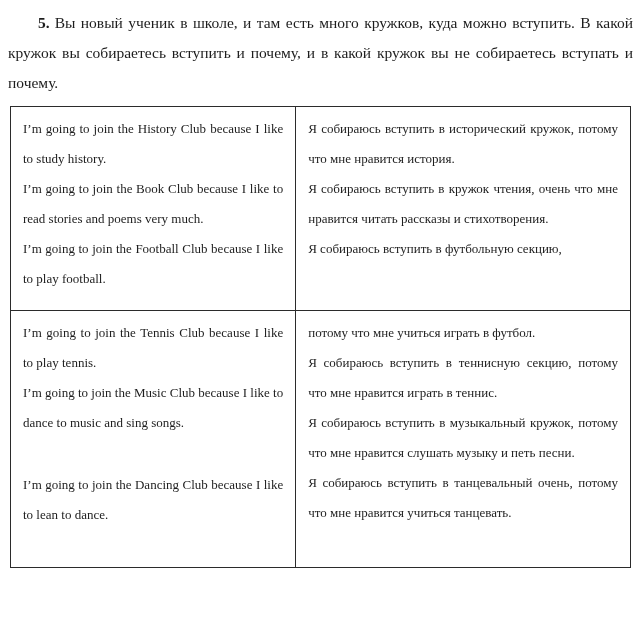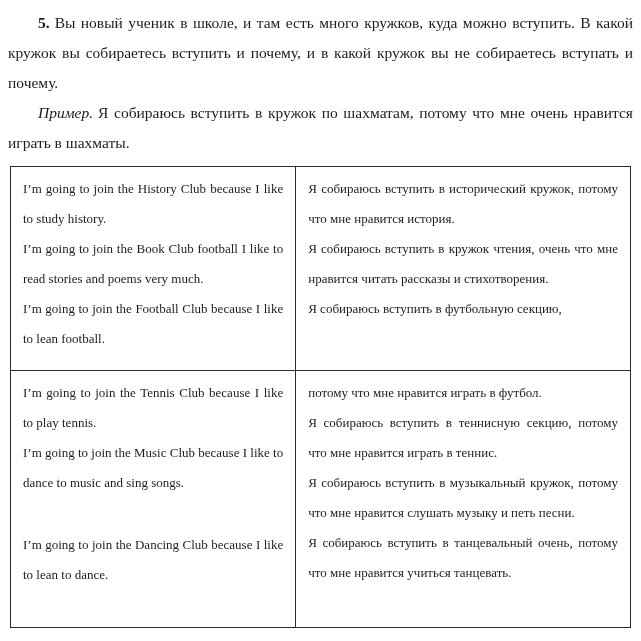--- a/index.html
+++ b/index.html
@@ -62,44 +62,43 @@
   tr.row-bottom td { height: 257px; }
   p.gap-above { margin-top: 32px; font-family: Liberation Serif, serif; }
 </style>
 </head>
 <body>
 
 <div class="page">
 
   <p class="intro"><span class="task-number">5.</span><span>Вы новый ученик в школе, и там есть много кружков, куда можно вступить. В какой кружок вы собираетесь вступить и почему, и в какой кружок вы не собираетесь вступать и почему.</span></p>
 
-  <p class="intro"><span class="example-label">Пример.</span><span>Я собираюсь вступить в кружок по шахматам, потому что мне очень нравится играть в шахматы.</span></p>
 
   <table class="club-table">
     <tbody>
       <tr class="row-top">
         <td class="col-en">
           <p>I’m going to join the History Club because I like to study history.</p>
-          <p>I’m going to join the Book Club football I like to read stories and poems very much.</p>
-          <p>I’m going to join the Football Club because I like to lean football.</p>
+          <p>I’m going to join the Book Club because I like to read stories and poems very much.</p>
+          <p>I’m going to join the Football Club because I like to play football.</p>
         </td>
         <td class="col-ru">
           <p>Я собираюсь вступить в исторический кружок, потому что мне нравится история.</p>
           <p>Я собираюсь вступить в кружок чтения, очень что мне нравится читать рассказы и стихотворения.</p>
           <p>Я собираюсь вступить в футбольную секцию,</p>
         </td>
       </tr>
       <tr class="row-bottom">
         <td class="col-en">
           <p>I’m going to join the Tennis Club because I like to play tennis.</p>
           <p>I’m going to join the Music Club because I like to dance to music and sing songs.</p>
           <p class="gap-above">I’m going to join the Dancing Club because I like to lean to dance.</p>
         </td>
         <td class="col-ru">
-          <p>потому что мне нравится играть в футбол.</p>
+          <p>потому что мне учиться играть в футбол.</p>
           <p>Я собираюсь вступить в теннисную секцию, потому что мне нравится играть в теннис.</p>
           <p>Я собираюсь вступить в музыкальный кружок, потому что мне нравится слушать музыку и петь песни.</p>
           <p>Я собираюсь вступить в танцевальный очень, потому что мне нравится учиться танцевать.</p>
         </td>
       </tr>
     </tbody>
   </table>
 
 </div>
 

